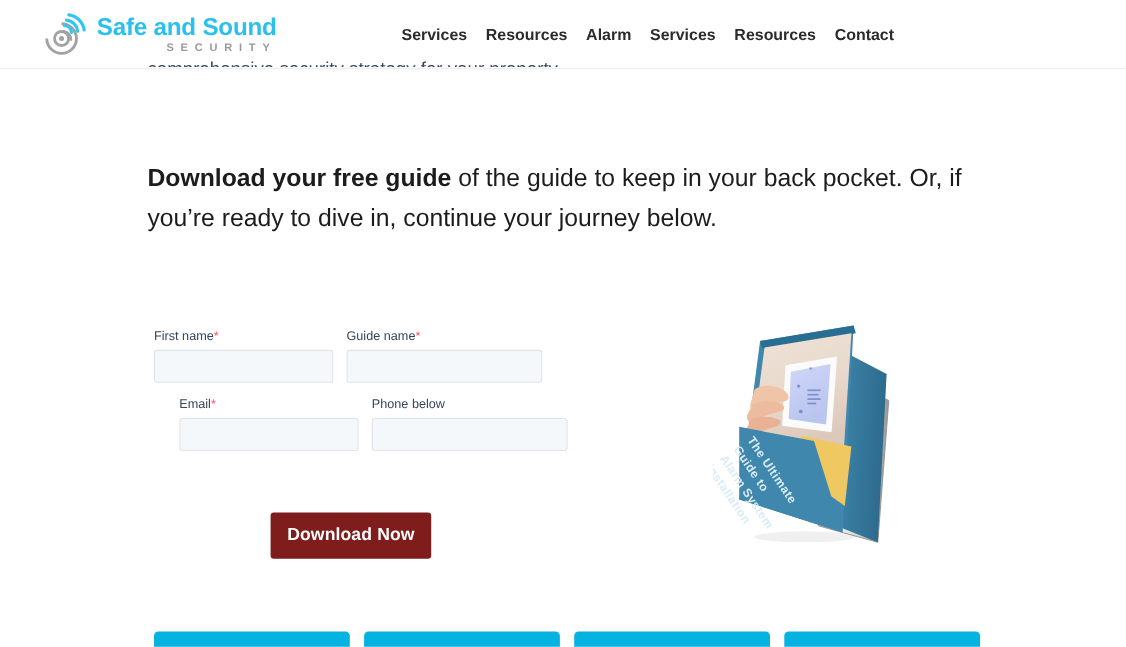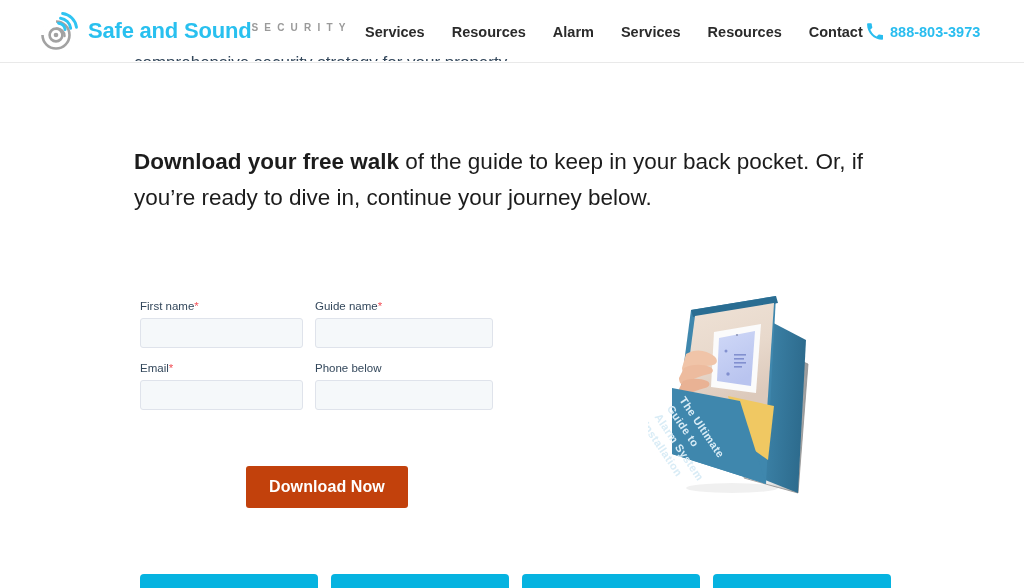--- a/index.html
+++ b/index.html
@@ -31,20 +31,21 @@
     text-decoration: none;
   }
   .brand-mark {
     width: 42px;
     height: 40px;
     margin-right: 6px;
     flex: none;
   }
   .brand-words {
     display: flex;
+    flex-direction: column;
     justify-content: center;
     line-height: 1;
   }
   .brand-name {
     font-size: 22px;
     font-weight: 700;
     color: #29c0ef;
     letter-spacing: -0.2px;
     white-space: nowrap;
   }
@@ -58,21 +59,21 @@
     white-space: nowrap;
   }
 
   .main-nav {
     position: absolute;
     left: 365px;
     top: 0;
     height: 63px;
     display: flex;
     align-items: center;
-    gap: 27px;
+    gap: 17px;
   }
   .nav-link {
     font-size: 14.5px;
     font-weight: 600;
     color: #2b2b2b;
     text-decoration: none;
     white-space: nowrap;
   }
 
   .phone-block {
@@ -163,29 +164,29 @@
     background: #f5f8fa;
     border: 1px solid #dfe3eb;
     border-radius: 3px;
     font-family: "Liberation Sans", sans-serif;
     font-size: 12.5px;
     color: #33475b;
     padding: 0 8px;
     outline: none;
   }
 
-  .form-row.second { margin-top: 13px; }
+  .form-row.second { margin-top: 13px; margin-left: 23px; }
 
   .submit-button {
     position: absolute;
     left: 106px;
     top: 167px;
-    width: 162px;
+    width: 146px;
     height: 42px;
-    background: #c2410c;
+    background: #7f1d1d;
     border: none;
     border-radius: 3px;
     color: #ffffff;
     font-family: "Liberation Sans", sans-serif;
     font-size: 16px;
     font-weight: 700;
     letter-spacing: 0.1px;
     cursor: pointer;
   }
 
@@ -254,37 +255,29 @@
 
   <nav class="main-nav">
     <a class="nav-link" href="#">Services</a>
     <a class="nav-link" href="#">Resources</a>
     <a class="nav-link" href="#">Alarm</a>
     <a class="nav-link" href="#">Services</a>
     <a class="nav-link" href="#">Resources</a>
     <a class="nav-link" href="#">Contact</a>
   </nav>
 
-  <a class="phone-block" href="#">
-    <span class="phone-icon">
-      <svg class="phone-icon" viewBox="0 0 24 24" xmlns="http://www.w3.org/2000/svg">
-        <path fill="#29bdef" d="M6.6 10.8c1.7 3.4 4.5 6.1 7.9 7.9l2.6-2.6c.3-.3.8-.4 1.2-.3 1.3.4 2.7.7 4.2.7.7 0 1.2.5 1.2 1.2V22c0 .7-.5 1.2-1.2 1.2C10.8 23.2 1 13.4 1 1.2 1 .5 1.5 0 2.2 0h4.3C7.2 0 7.7.5 7.7 1.2c0 1.5.2 2.9.7 4.2.1.4 0 .9-.3 1.2l-2.6 2.6z" transform="translate(0.5 0.4)"></path>
-      </svg>
-    </span>
-    <span class="phone-number">888-803-3973</span>
-  </a>
 
 </header>
 
 <main class="content">
 
   <p class="clipped-line">comprehensive security strategy for your property.</p>
 
 
-  <h2 class="cta-heading"><b>Download your free walk</b><span> of the guide to keep in your back pocket. Or, if you’re ready to dive in, continue your journey below.</span></h2>
+  <h2 class="cta-heading"><b>Download your free guide</b><span> of the guide to keep in your back pocket. Or, if you’re ready to dive in, continue your journey below.</span></h2>
 
   <form class="lead-form">
 
     <div class="form-row">
       <div class="form-field">
         <label class="field-label"><span>First name</span><span class="req-star">*</span></label>
         <input class="field-input" type="text" placeholder="" style="">
       </div>
       <div class="form-field wide">
         <label class="field-label"><span>Guide name</span><span class="req-star">*</span></label>

